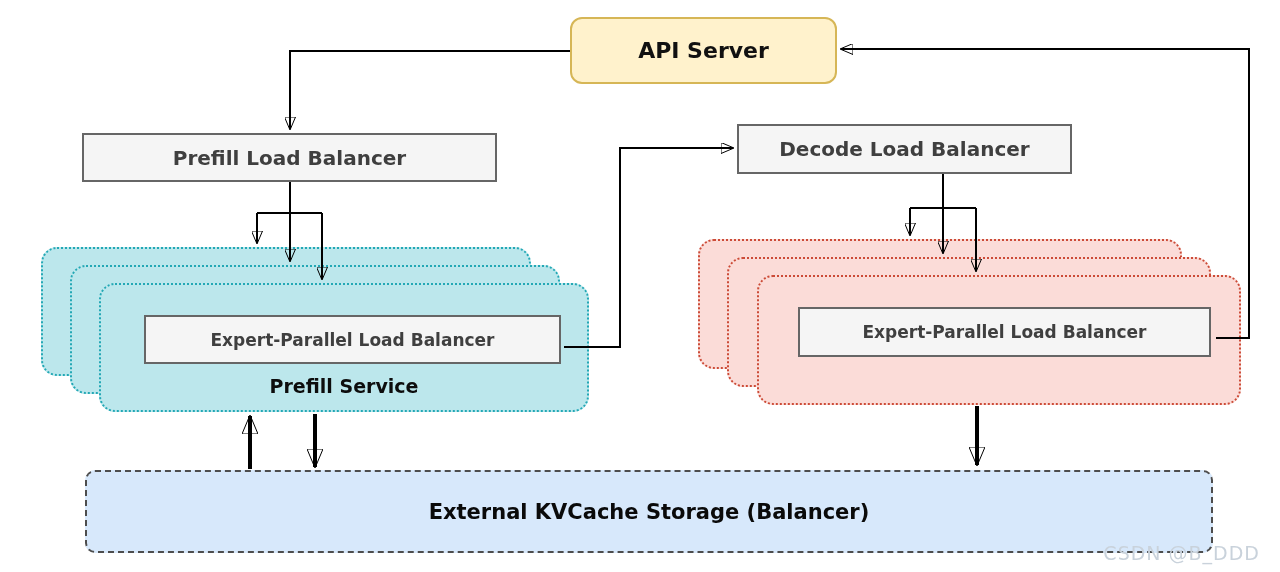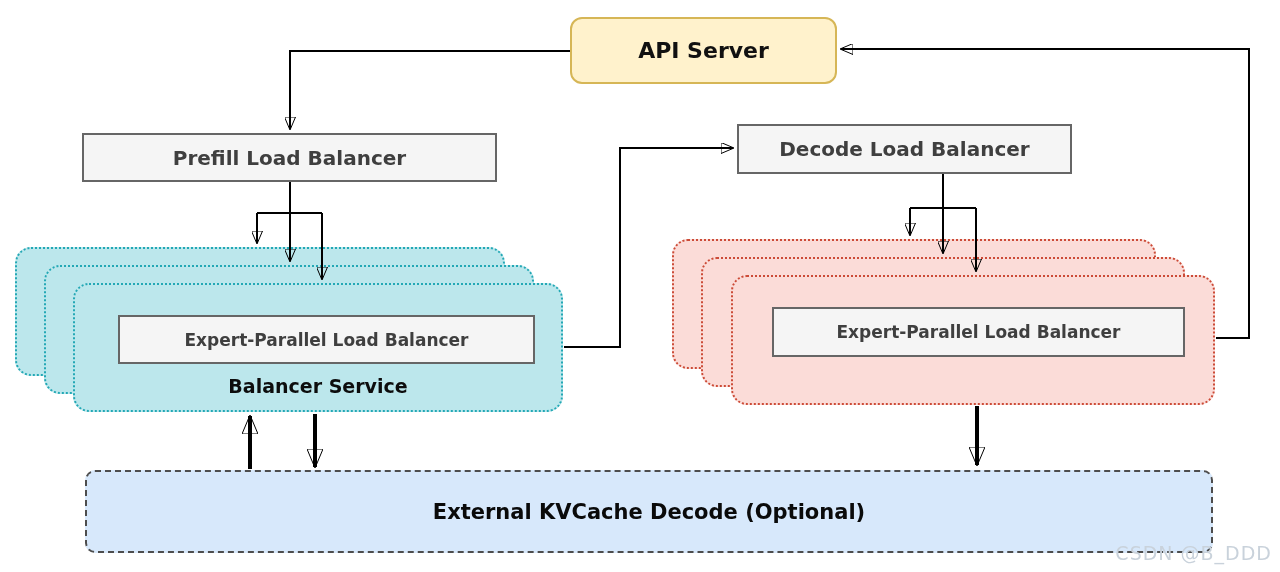--- a/index.html
+++ b/index.html
@@ -27,21 +27,21 @@
     font-size: 22px; font-weight: bold; color: #111;
   }
   .lb-box {
     background: var(--lb-fill);
     border: 2px solid var(--lb-border);
     font-size: 20px; font-weight: bold; color: var(--lb-text);
   }
   .prefill-lb { left: 82px;  top: 133px; width: 415px; height: 49px; }
   .decode-lb  { left: 737px; top: 124px; width: 335px; height: 50px; }
 
-  .stack { position: absolute; }
+  .stack { position: absolute; margin-left: 26px; }
   .stack-prefill { left: 15px;  top: 247px; width: 548px; height: 165px; }
   .stack-decode  { left: 672px; top: 239px; width: 545px; height: 166px; }
   .layer {
     position: absolute;
     box-sizing: border-box;
     border-radius: 16px;
   }
   .stack-prefill .layer {
     width: 490px; height: 129px;
     background: var(--prefill-fill);
@@ -89,40 +89,40 @@
     left: 0; top: 0; width: 1280px; height: 572px;
     pointer-events: none;
     z-index: 5;
   }
   .wires path { fill: none; stroke: var(--arrow); }
   .wire-thin  { stroke-width: 2px; }
   .wire-thick { stroke-width: 4px; }
 
   .watermark {
     position: absolute;
-    right: 8px; bottom: 8px;
+    right: 20px; bottom: 8px;
     font-size: 19px;
     color: var(--watermark);
     z-index: 10;
     letter-spacing: 1px;
   }
 </style>
 </head>
 <body>
 
 <div class="canvas">
 
   <div class="stack stack-prefill">
     <div class="layer layer-back"></div>
     <div class="layer layer-middle"></div>
     <div class="layer layer-front">
       <div class="eplb">
         <span>Expert-Parallel Load Balancer</span>
       </div>
-      <div class="service-label">Balancer Service</div>
+      <div class="service-label">Prefill Service</div>
     </div>
   </div>
 
   <div class="stack stack-decode">
     <div class="layer layer-back"></div>
     <div class="layer layer-middle"></div>
     <div class="layer layer-front">
       <div class="eplb">
         <span>Expert-Parallel Load Balancer</span>
       </div>
@@ -135,21 +135,21 @@
 
   <div class="node api-server">
     <span>API Server</span>
   </div>
 
   <div class="node lb-box decode-lb">
     <span>Decode Load Balancer</span>
   </div>
 
   <div class="node kvcache">
-    <span>External KVCache Decode (Optional)</span>
+    <span>External KVCache Storage (Balancer)</span>
   </div>
 
   <svg class="wires" viewBox="0 0 1280 572" xmlns="http://www.w3.org/2000/svg">
     <defs>
       <marker id="arr" markerUnits="userSpaceOnUse" markerWidth="13" markerHeight="11" refX="12" refY="5.5" orient="auto">
         <path d="M0,0 L13,5.5 L0,11 z" fill="#000"></path>
       </marker>
       <marker id="arrBig" markerUnits="userSpaceOnUse" markerWidth="19" markerHeight="16" refX="18" refY="8" orient="auto">
         <path d="M0,0 L19,8 L0,16 z" fill="#000"></path>
       </marker>

